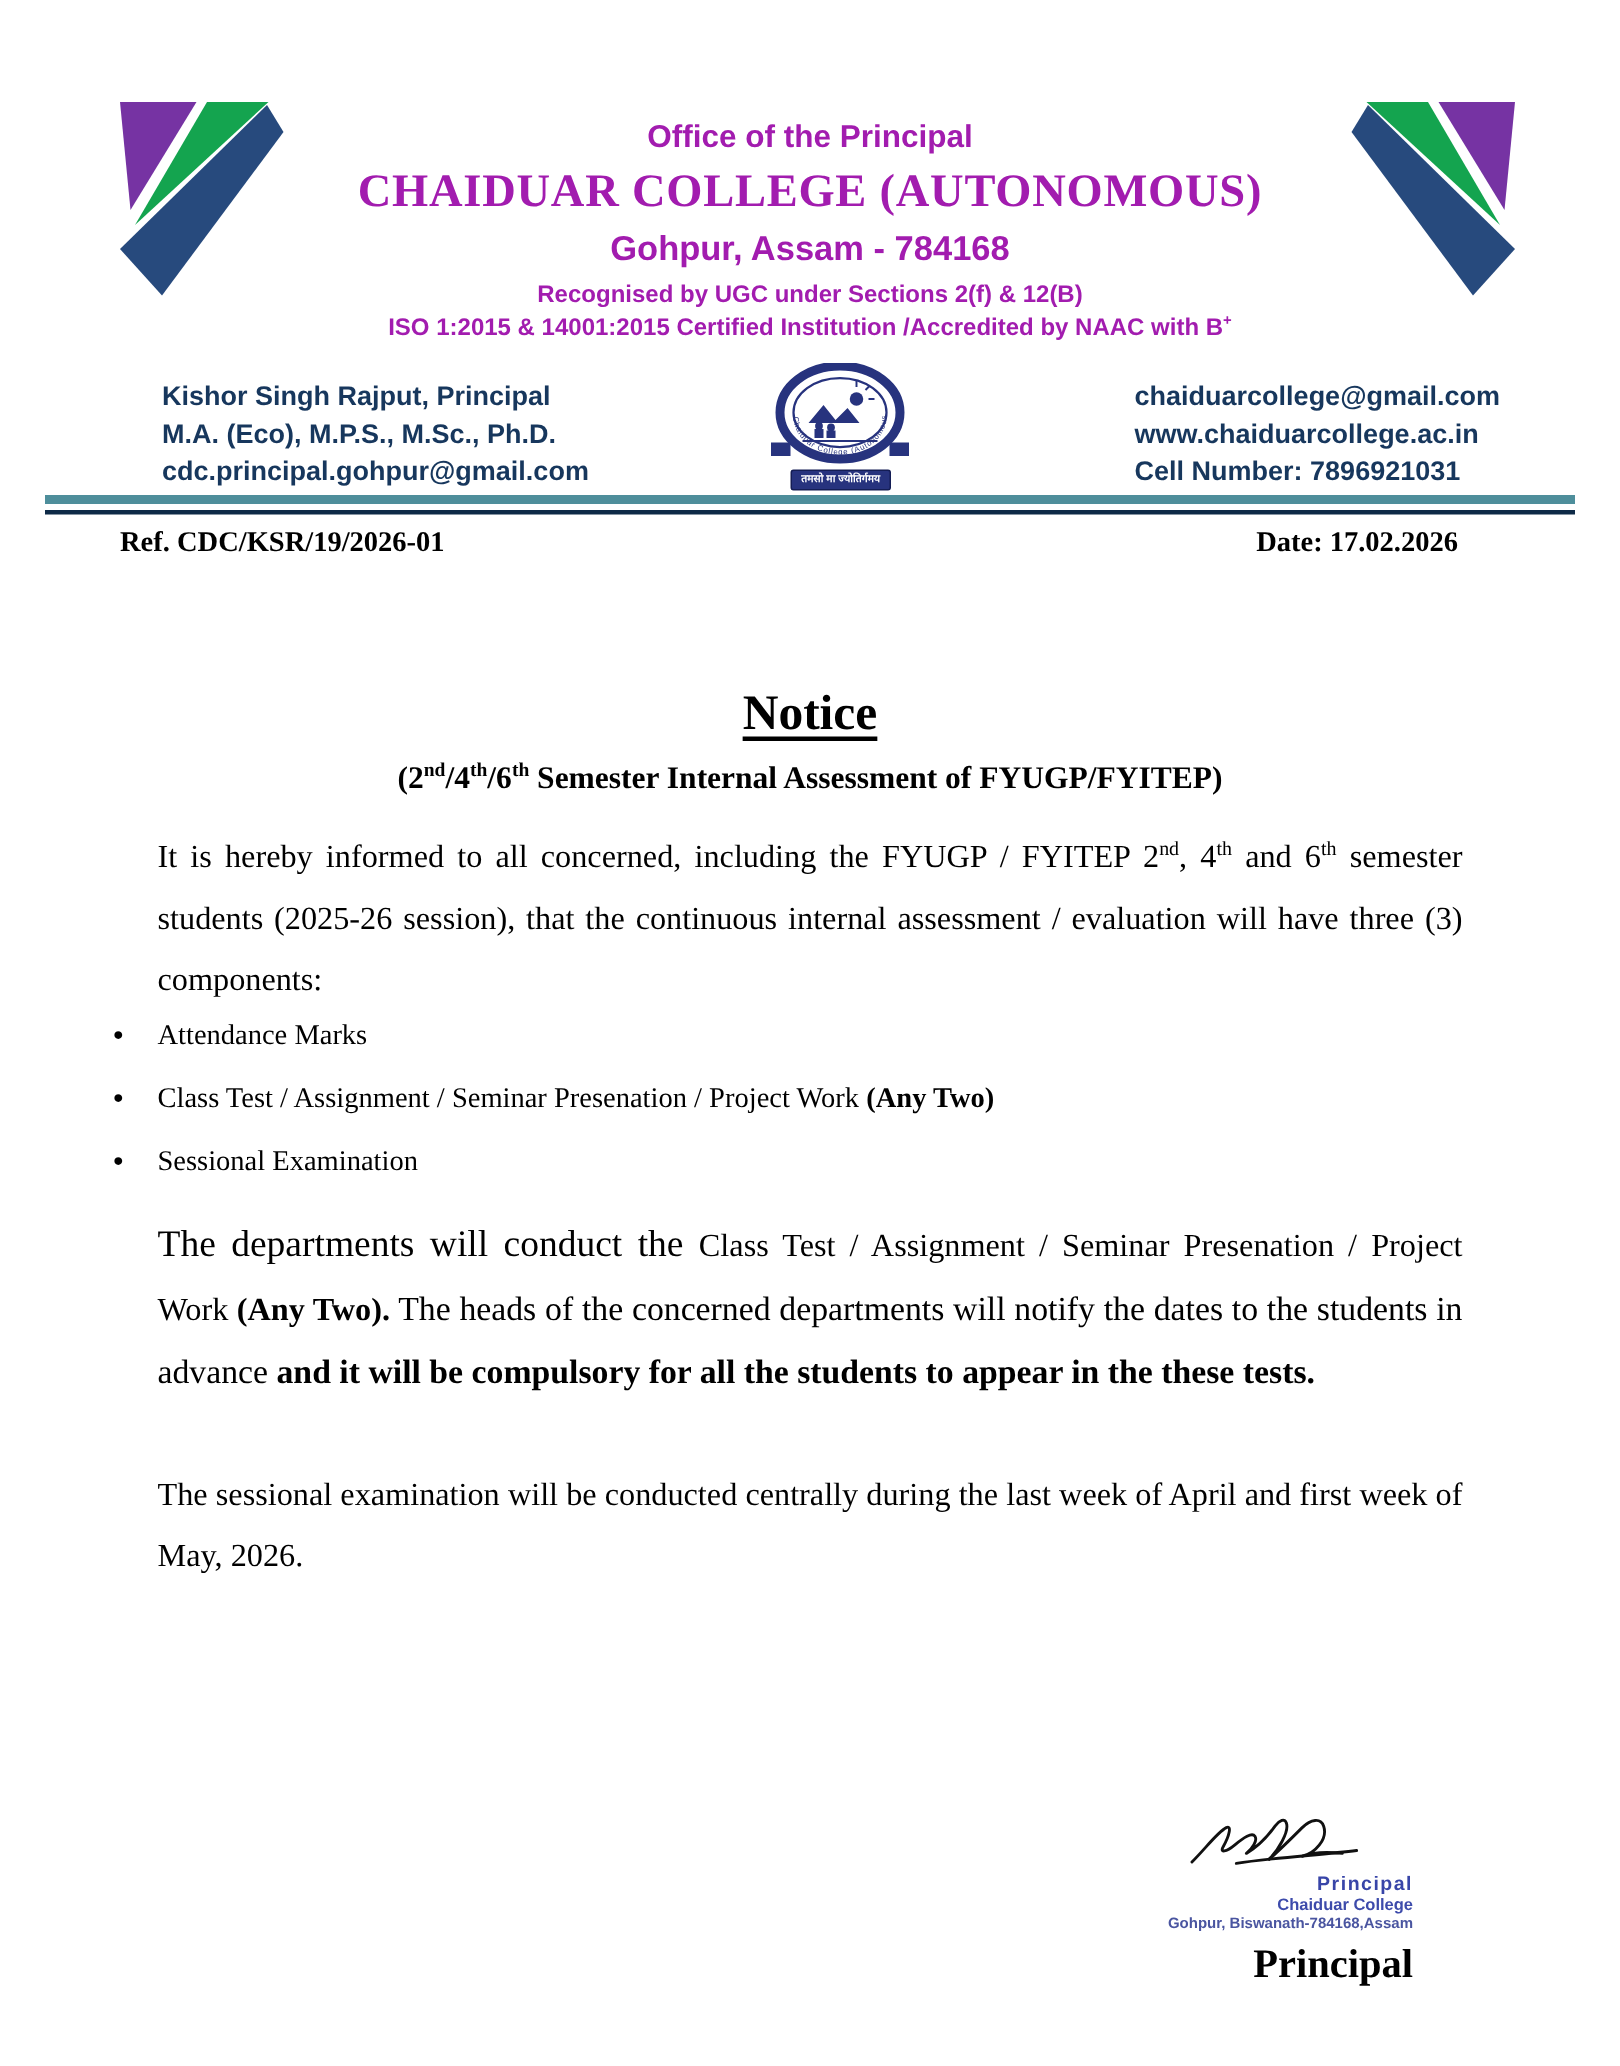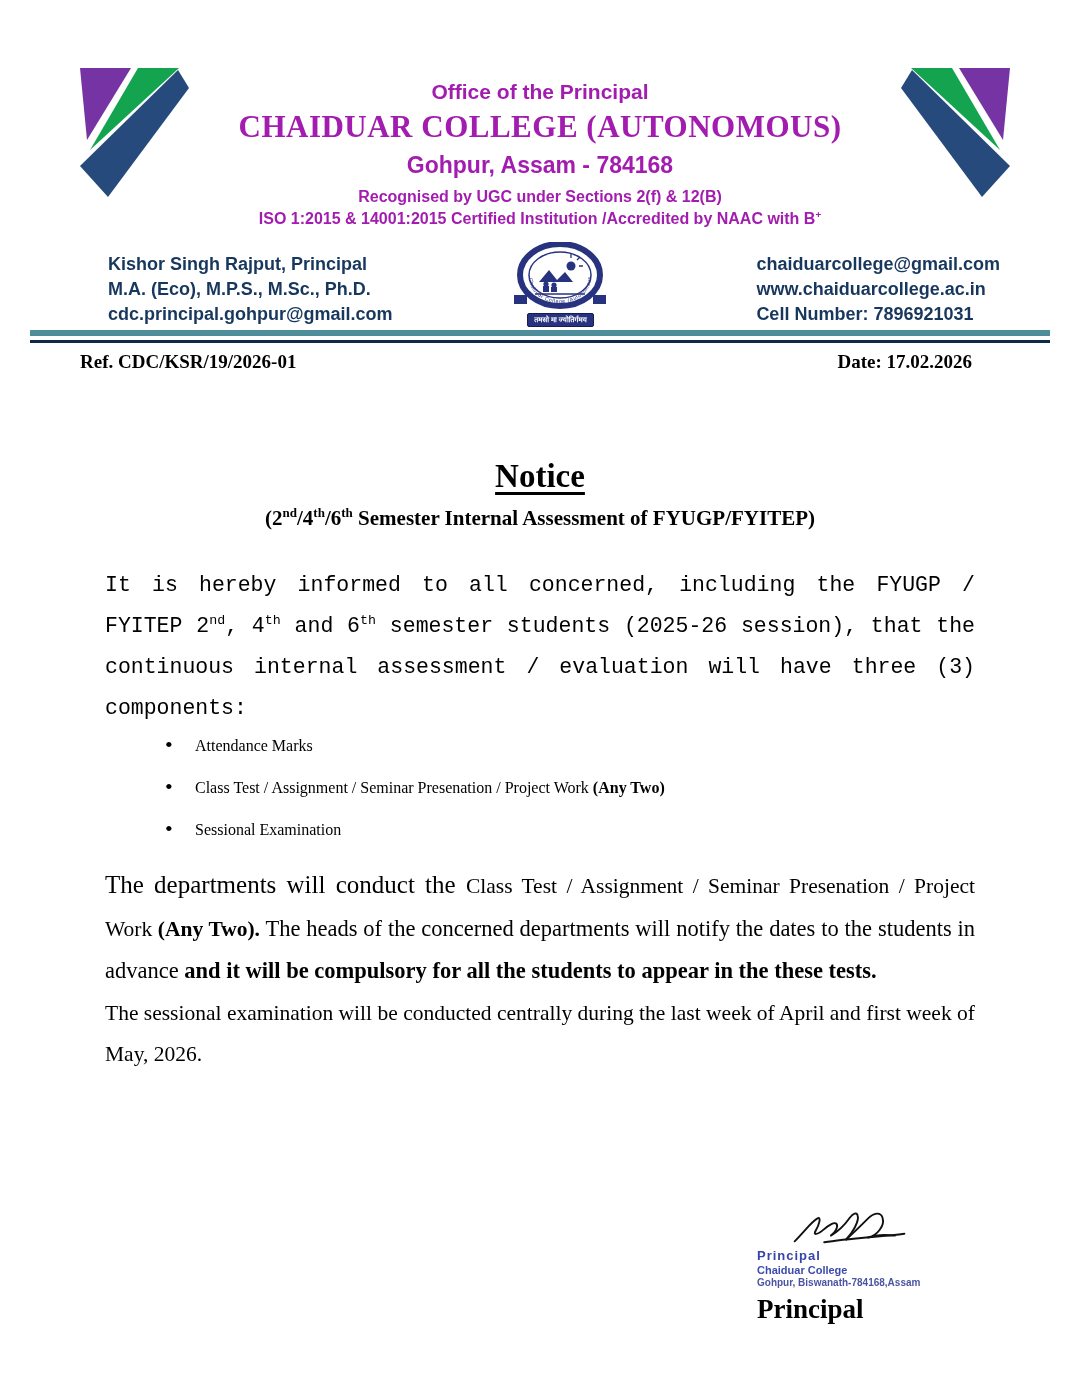--- a/index.html
+++ b/index.html
@@ -41,32 +41,32 @@
   
   .ref-row { position:absolute; top:351px; left:80px; width:892px;
              display:flex; justify-content:space-between;
              font:700 19px "Liberation Serif", serif;text-align:center; }
 
   
   .body { position:absolute; top:458px; left:105px; width:870px; }
   .notice-title { text-align:center; font:700 33px "Liberation Serif", serif;
                   text-decoration:underline; text-decoration-thickness:3px; text-underline-offset:5px; }
   .notice-subtitle { text-align:center; font:700 21px "Liberation Serif", serif; margin-top:11px; }
-  .p1 { margin-top:34px; font-size:21.5px; line-height:41px; text-align:justify;font-family:Liberation Mono, monospace; }
+  .p1 { margin-top:20px; font-size:21.5px; line-height:41px; text-align:justify; }
   .bullets { margin-top:4px; list-style:none; }
-  .bullets li { position:relative; margin-left:90px; font-size:16px; line-height:25px; margin-bottom:17px; }
+  .bullets li { position:relative; font-size:19px; line-height:25px; margin-bottom:17px; }
   .bullets li::before { content:"\2022"; position:absolute; left:-30px; top:-1px; font-size:22px; }
   .p2 { margin-top:22px; line-height:41.5px; text-align:justify; font-size:21.5px; }
   .p2 .lead { font-size:25px; }
   .p2 .mid  { font-size:22.5px; }
   .p2 b, .bullets b { font-weight:700; }
-  .p3 { font-size:21.5px; line-height:41px; text-align:justify; }
+  .p3 { margin-top:39px; font-size:21.5px; line-height:41px; text-align:justify; }
 
   
-  .sign-block { position:absolute; top:1206px; left:757px; width:185px; text-align:left; }
+  .sign-block { position:absolute; top:1206px; left:757px; width:185px; text-align:right; }
   .signature  { width:122px; height:42px; display:block; margin:0 auto; }
   .stamp1 { font:700 13px "Liberation Sans", sans-serif; color:#3845A8; letter-spacing:1px; }
   .stamp2 { font:700 11px "Liberation Sans", sans-serif; color:#3D4BAB; margin-top:1px; }
   .stamp3 { font:700 10px "Liberation Sans", sans-serif; color:#4A55A0; margin-top:1px; white-space:nowrap; }
   .designation { font:700 27px "Liberation Serif", serif; color:#000; margin-top:6px; }
 </style>
 </head>
 <body>
 
 <div class="page">

